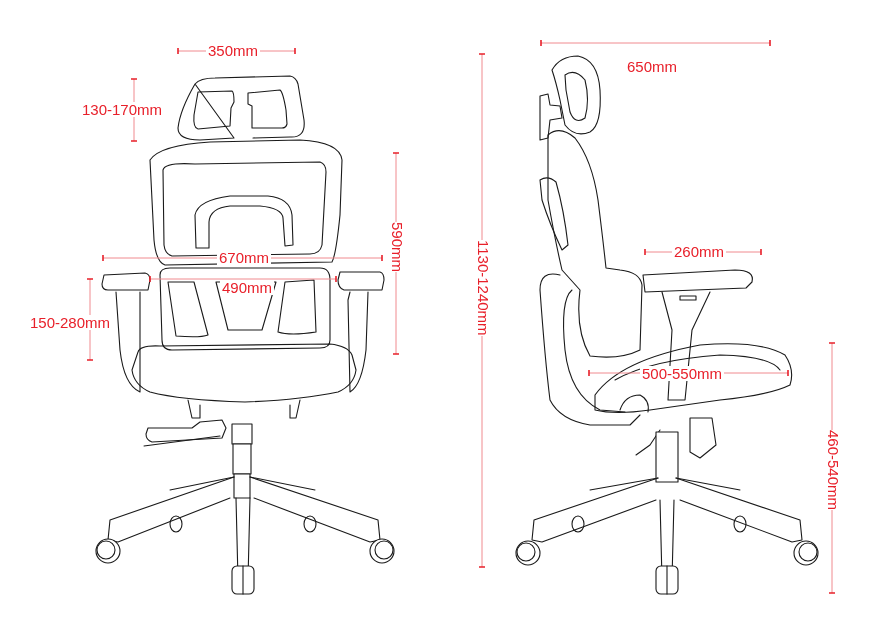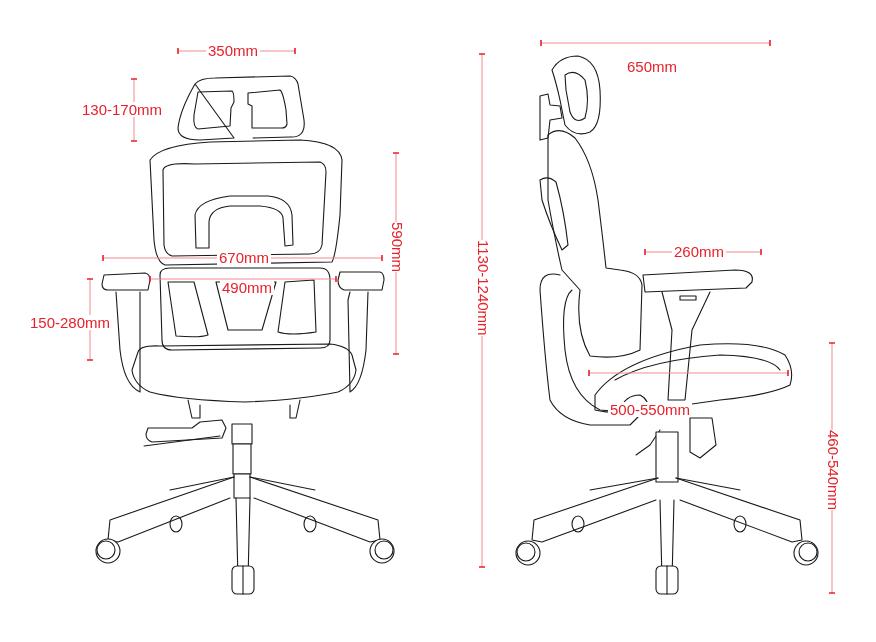--- a/index.html
+++ b/index.html
@@ -171,15 +171,15 @@
 <span class="dim-label" style="left:206px;top:43px;">350mm</span>
 <span class="dim-label" style="left:80px;top:102px;">130-170mm</span>
 <span class="dim-label vert" style="left:388px;top:222px;">590mm</span>
 <span class="dim-label" style="left:217px;top:250px;">670mm</span>
 <span class="dim-label" style="left:220px;top:272px;margin-top:8px;">490mm</span>
 <span class="dim-label" style="left:28px;top:315px;">150-280mm</span>
 
 <span class="dim-label" style="left:625px;top:35px;margin-top:24px;">650mm</span>
 <span class="dim-label vert" style="left:474px;top:240px;">1130-1240mm</span>
 <span class="dim-label" style="left:672px;top:244px;text-align:center;">260mm</span>
-<span class="dim-label" style="left:608px;top:366px;margin-top:36px;">500-550mm</span>
+<span class="dim-label" style="left:640px;top:366px;">500-550mm</span>
 <span class="dim-label vert" style="left:824px;top:430px;">460-540mm</span>
 </div>
 
 </body></html>

